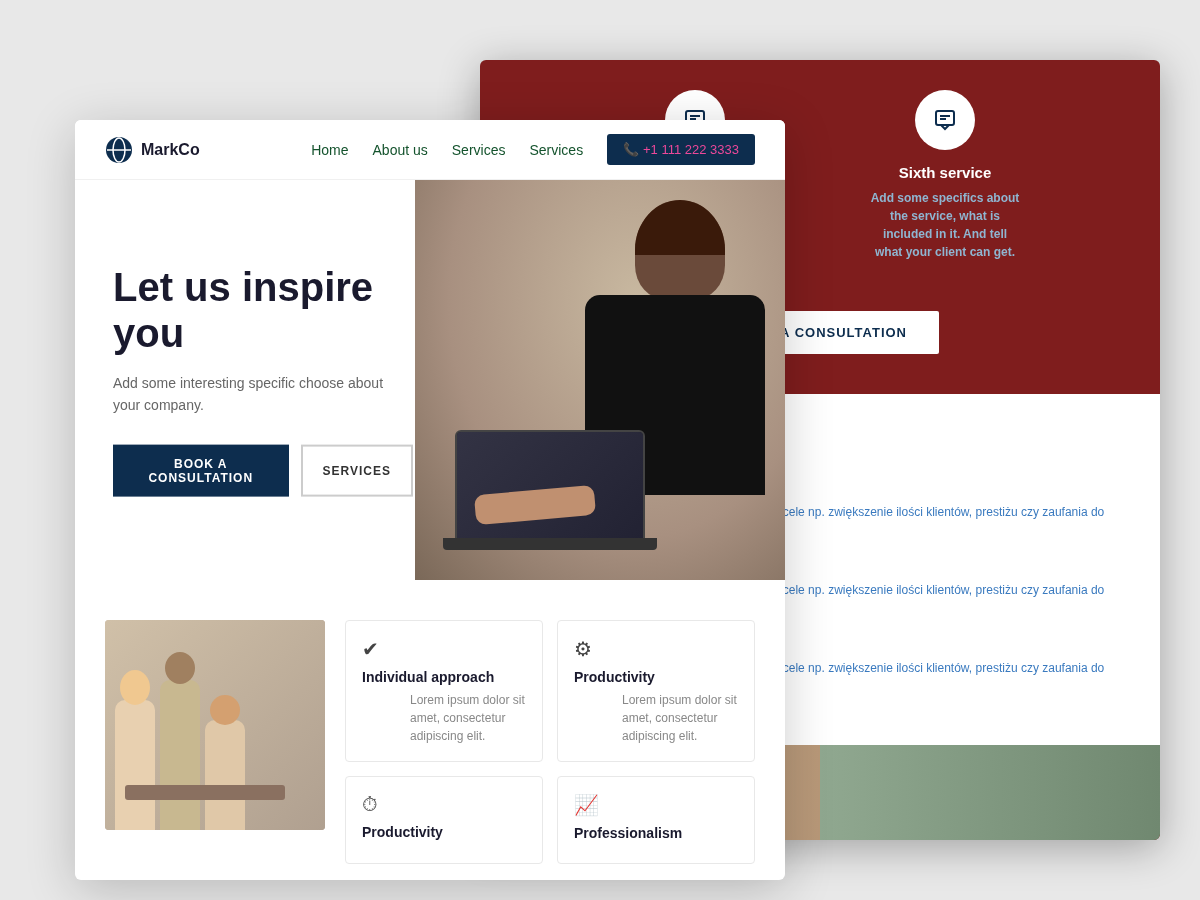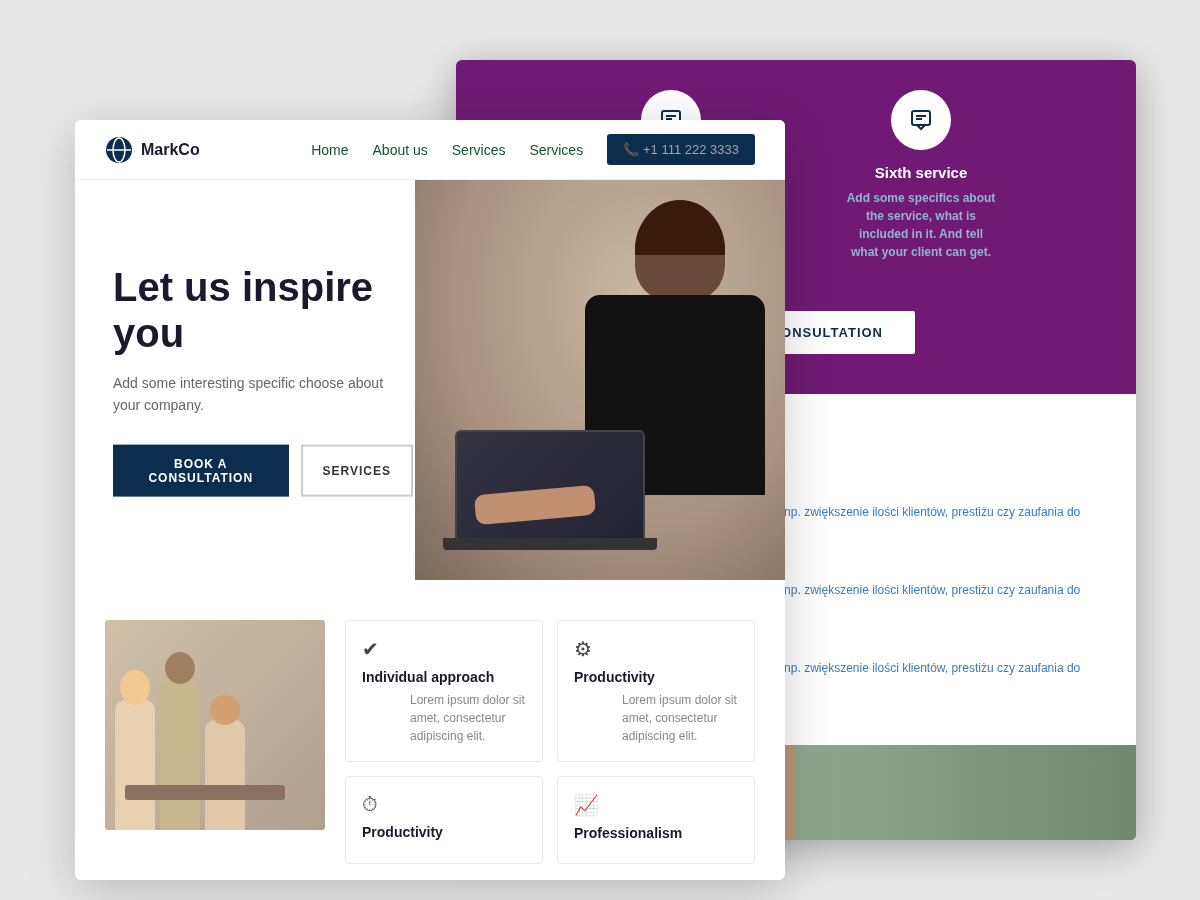--- a/index.html
+++ b/index.html
@@ -9,24 +9,24 @@
       overflow: hidden;
       background: #e8e8e8;
       font-family: 'Segoe UI', Arial, sans-serif;
       position: relative;
     }
 
     
     .back-card {
       position: absolute;
       top: 60px;
-      left: 456px;
+      left: 480px;
       width: 680px;
       height: 780px;
-      background: #701a75;
+      background: #7f1d1d;
       border-radius: 6px;
       overflow: hidden;
       box-shadow: 0 8px 40px rgba(0,0,0,0.3);
       z-index: 1;
     }
 
     
     .back-card-services {
       display: flex;
       justify-content: center;
@@ -183,21 +183,21 @@
       list-style: none;
     }
     .nav-links li a {
       text-decoration: none;
       color: #14532d;
       font-size: 14px;
     }
     .nav-phone {
       margin-left: 24px;
       background: #0d2d4e;
-      color: #a3a3a3;
+      color: #ec4899;
       border: none;
       padding: 8px 16px;
       font-size: 13px;
       cursor: pointer;
       border-radius: 3px;
     }
 
     
     .hero {
       position: relative;

